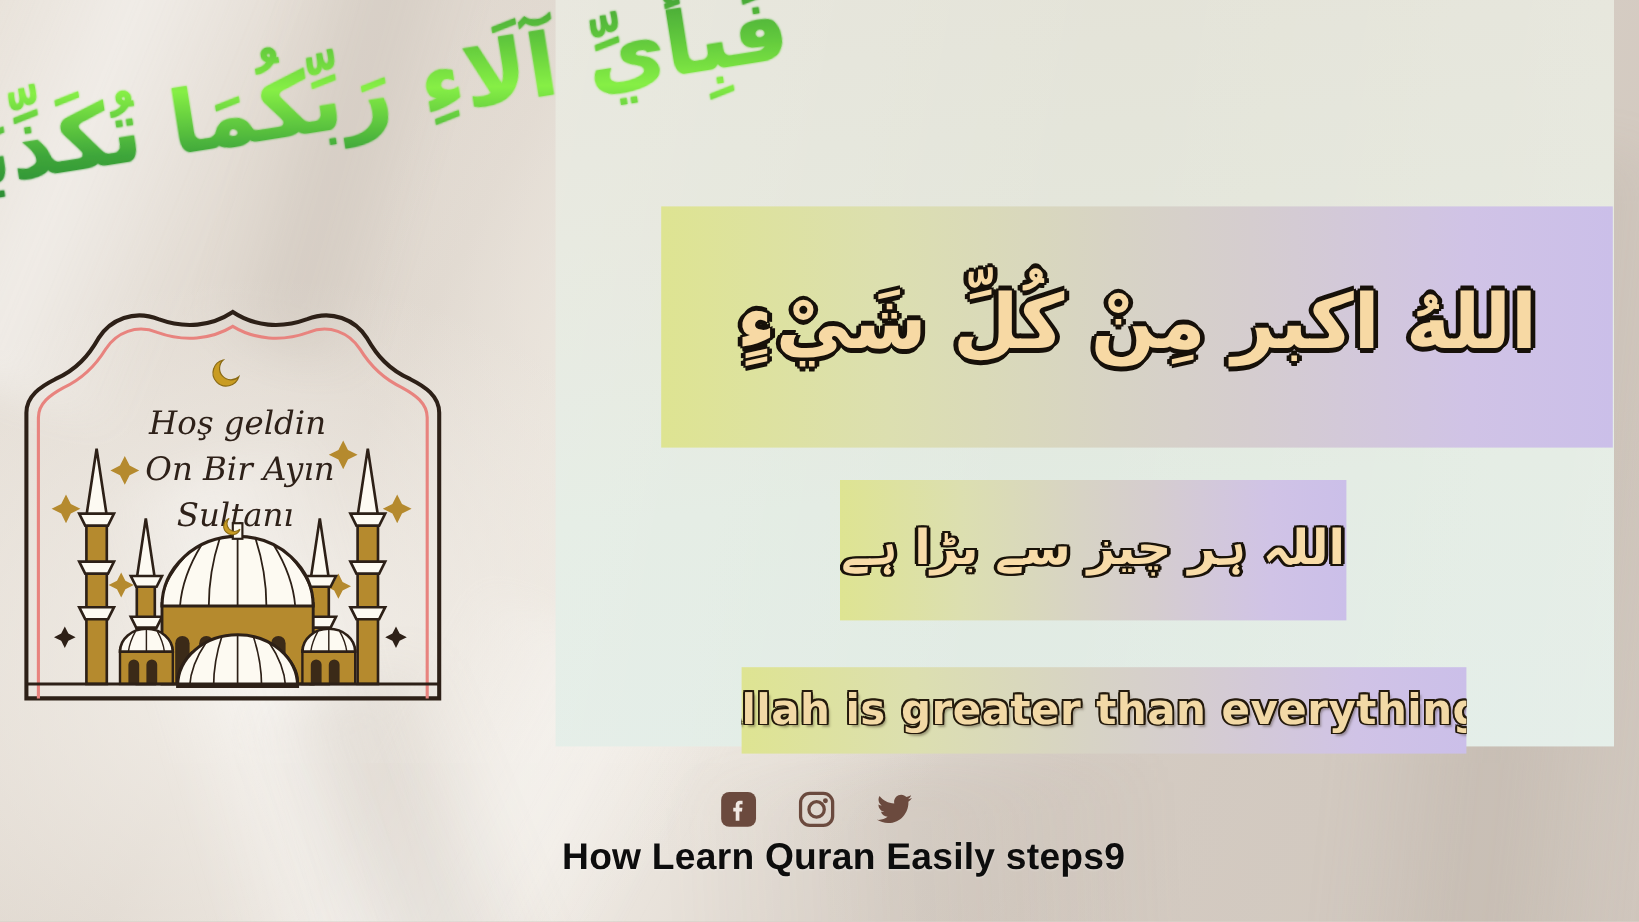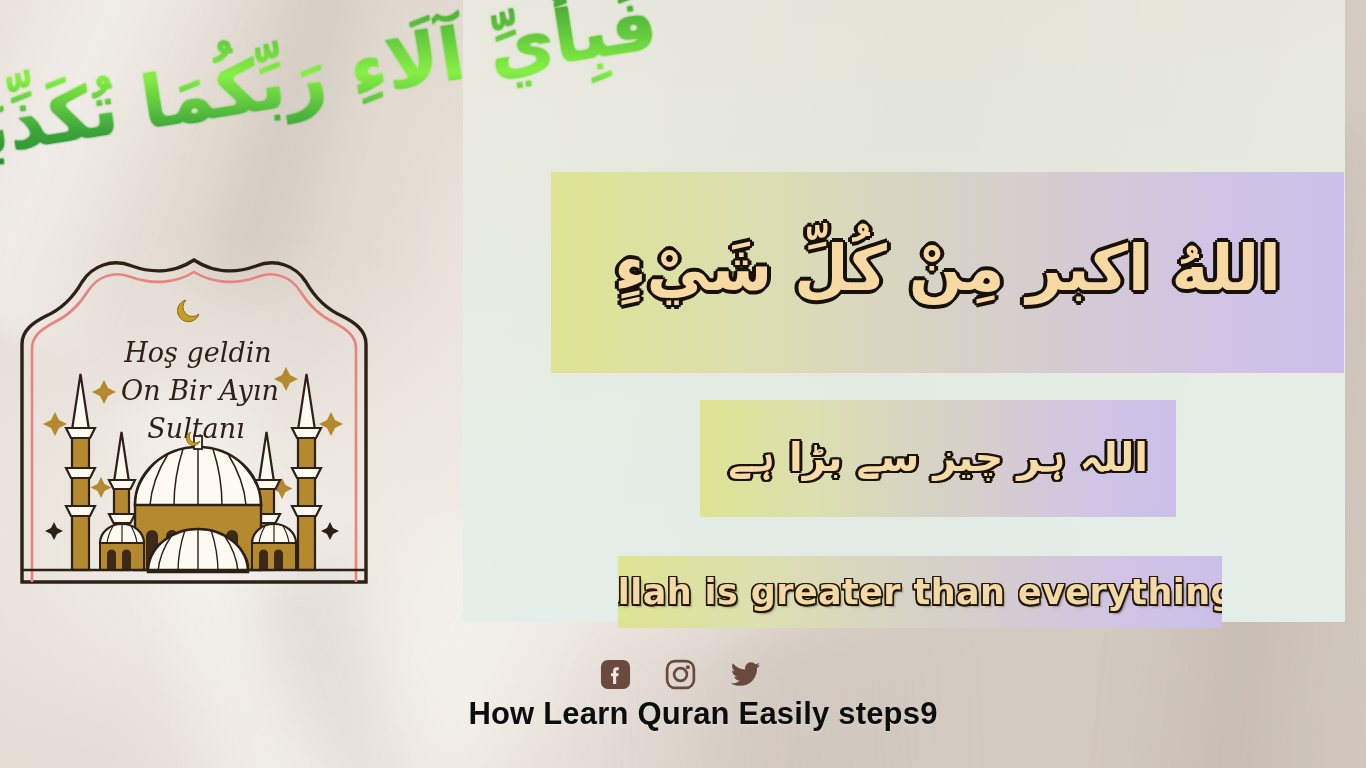--- a/index.html
+++ b/index.html
@@ -52,21 +52,21 @@
   }
 
   
   .band {
     position:absolute;
     background:linear-gradient(90deg, #dee492 0%, #dcdfb0 24%, #d7d3c5 48%, #d5cdcf 62%, #d0c3e6 85%, #cbbfe9 100%);
     display:flex; align-items:center; justify-content:center;
     overflow:hidden;
   }
   #band-arabic { left:88px; top:172px; width:793px; height:201px; }
-  #band-urdu   { left:237px; top:400px; width:476px; height:117px; }
+  #band-urdu   { left:237px; top:400px; width:422px; height:117px; }
   #band-english{ left:155px; top:556px; width:604px; height:72px; }
 
   .arabic-text {
     font-family:"DejaVu Sans", sans-serif;
     direction:rtl;
     font-size:63px;
     line-height:1.05;
     color:#f7d9a4;
     white-space:nowrap;
     font-weight:700;

